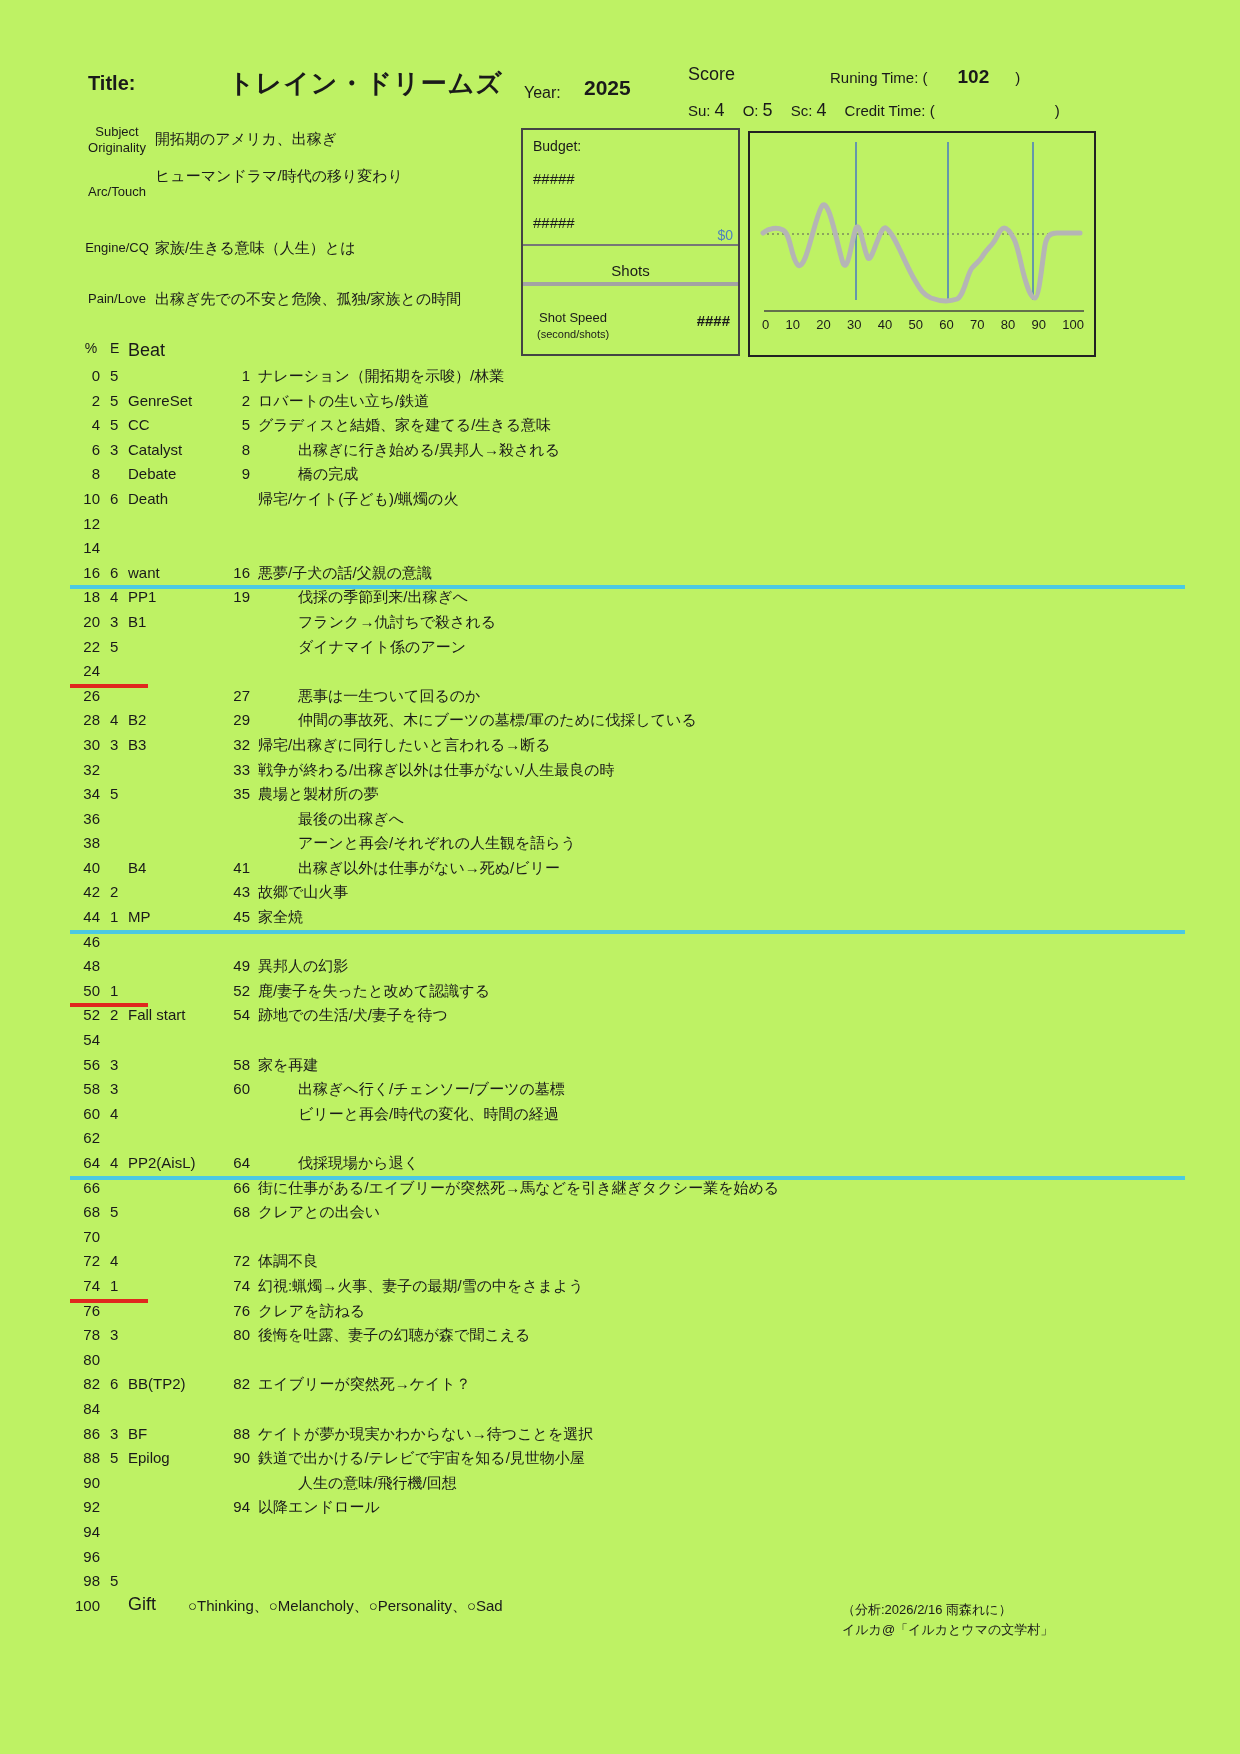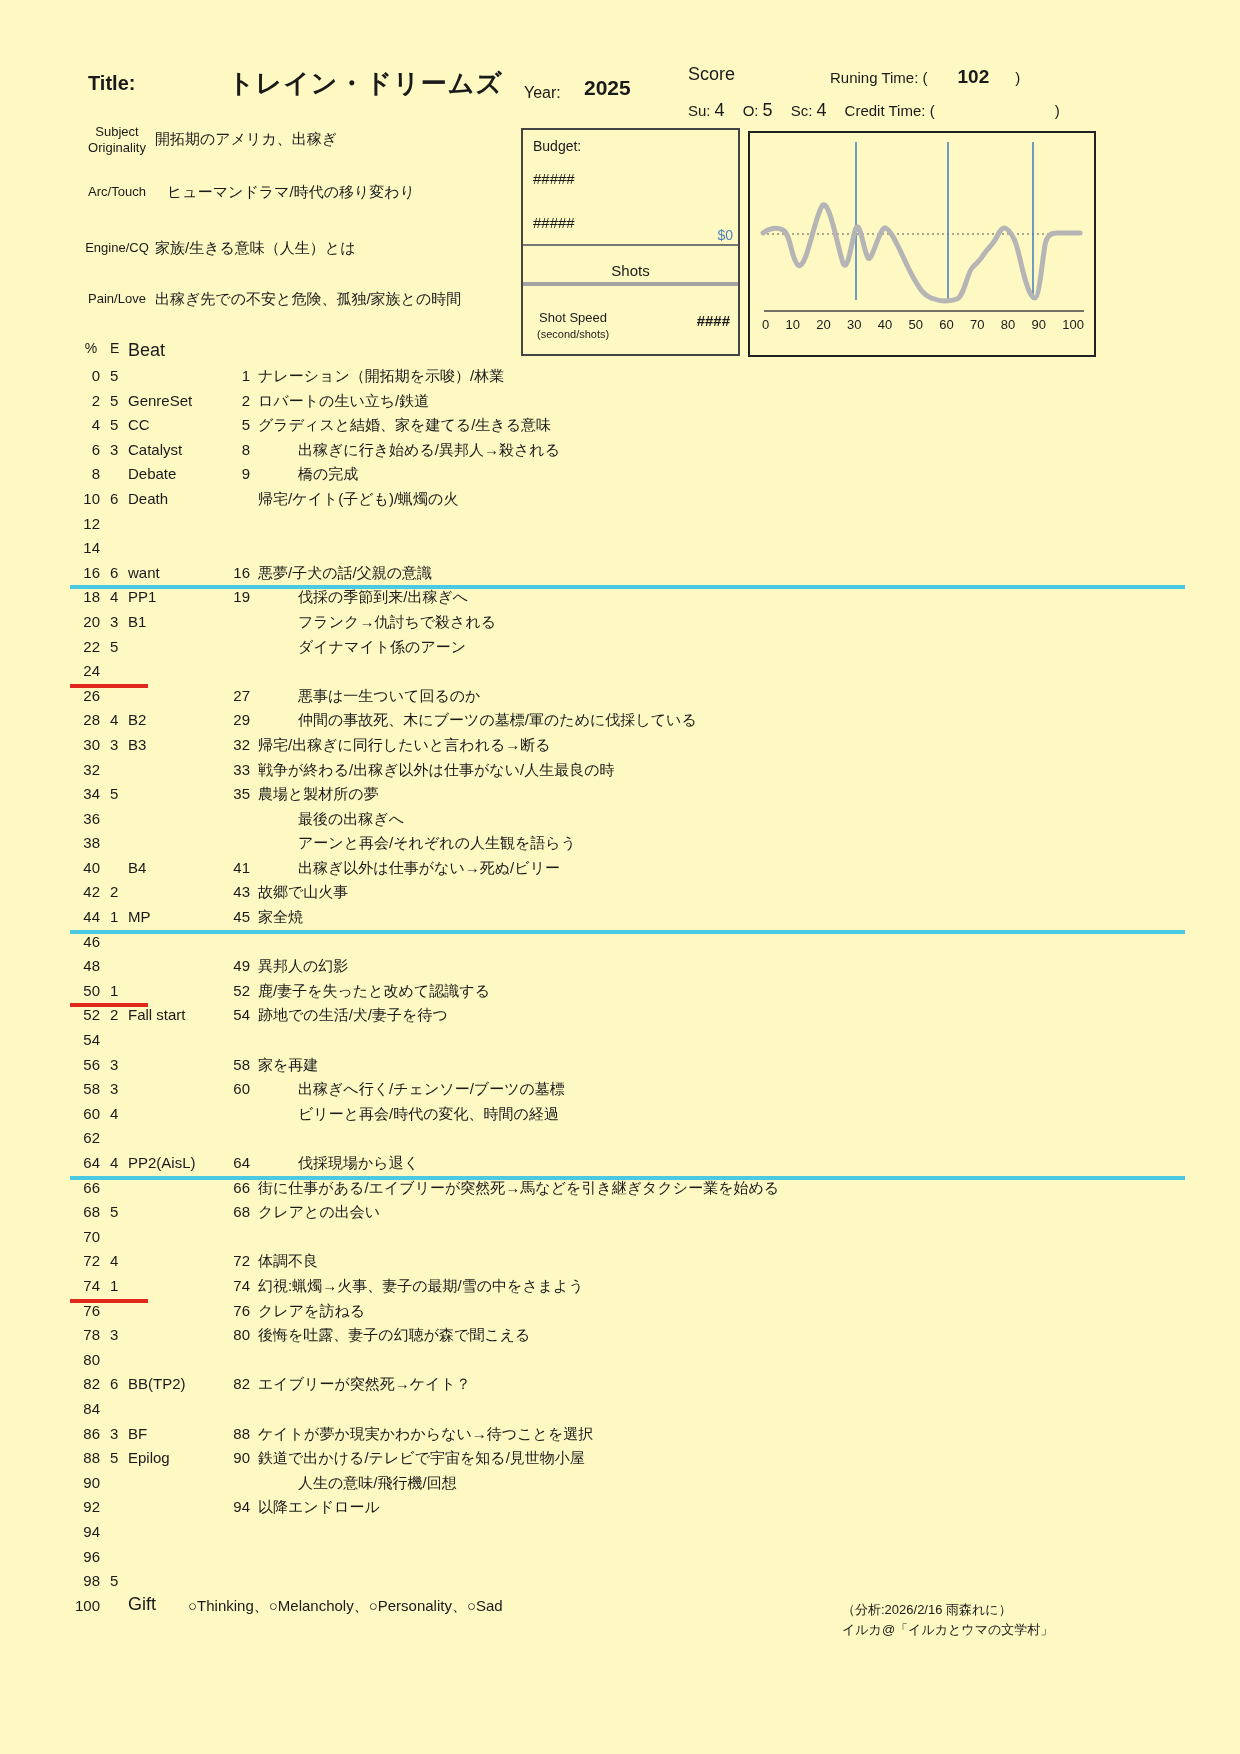--- a/index.html
+++ b/index.html
@@ -1,16 +1,16 @@
 <!DOCTYPE html>
 <html><head>
 <meta charset="utf-8">
 <style>
   html,body{margin:0;padding:0;background:#888;}
-  .page{position:relative;width:1240px;height:1754px;background:#fef9c3;margin:0 auto;
+  .page{position:relative;width:1240px;height:1754px;background:#bef264;margin:0 auto;
         font-family:"Liberation Sans","DejaVu Sans",sans-serif;color:#1a1a1a;overflow:hidden;}
   .abs{position:absolute;white-space:nowrap;}
   
   .title-label{left:88px;top:72px;font-size:20px;font-weight:bold;}
   .main-title{left:228px;top:66px;font-size:26px;font-weight:bold;letter-spacing:1px;}
   .year-label{left:524px;top:84px;font-size:16px;}
   .year-value{left:584px;top:76px;font-size:21px;font-weight:bold;}
   .score-label{left:688px;top:64px;font-size:18px;}
   .runtime-line{left:830px;top:66px;font-size:15px;}
   .runtime-line .big{font-size:19px;font-weight:bold;padding:0 26px 0 30px;}
@@ -73,21 +73,21 @@
     <span>Su:</span><span class="num">4</span>
     <span>O:</span><span class="num">5</span>
     <span>Sc:</span><span class="num">4</span>
     <span>Credit Time: (</span><span class="close">)</span>
   </div>
 
   <div class="abs meta-label" style="left:78px;top:124px;">Subject
 Originality</div>
   <div class="abs meta-value" style="top:130px;">開拓期のアメリカ、出稼ぎ</div>
   <div class="abs meta-label" style="left:78px;top:184px;">Arc/Touch</div>
-  <div class="abs meta-value" style="top:183px;margin-left:12px;">ヒューマンドラマ/時代の移り変わり</div>
+  <div class="abs meta-value" style="top:167px;">ヒューマンドラマ/時代の移り変わり</div>
   <div class="abs meta-label" style="left:78px;top:240px;">Engine/CQ</div>
   <div class="abs meta-value" style="top:239px;">家族/生きる意味（人生）とは</div>
   <div class="abs meta-label" style="left:78px;top:291px;">Pain/Love</div>
   <div class="abs meta-value" style="top:290px;">出稼ぎ先での不安と危険、孤独/家族との時間</div>
 
   <div class="abs budget-box">
     <div class="bcell1">
       <div class="abs budget-label">Budget:</div>
       <div class="abs hash1">#####</div>
       <div class="abs hash2">#####</div>

